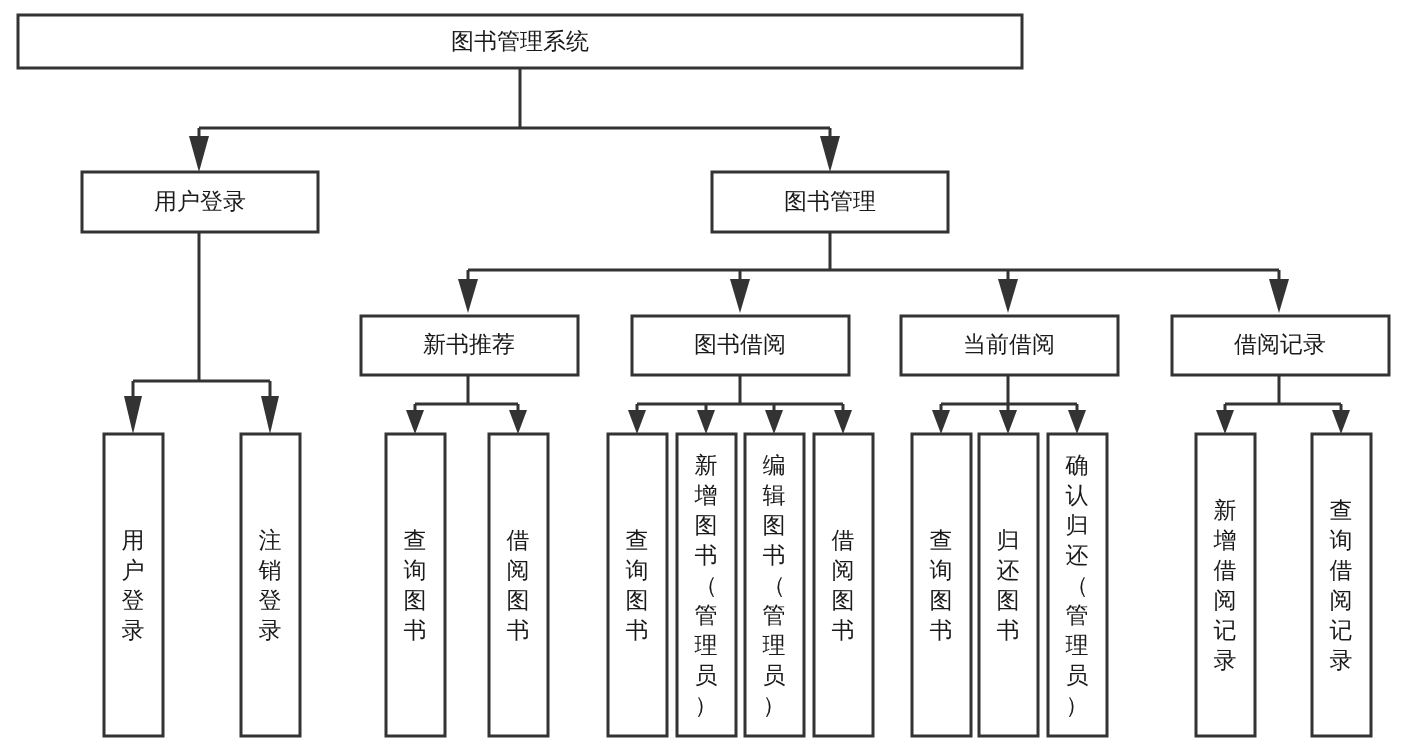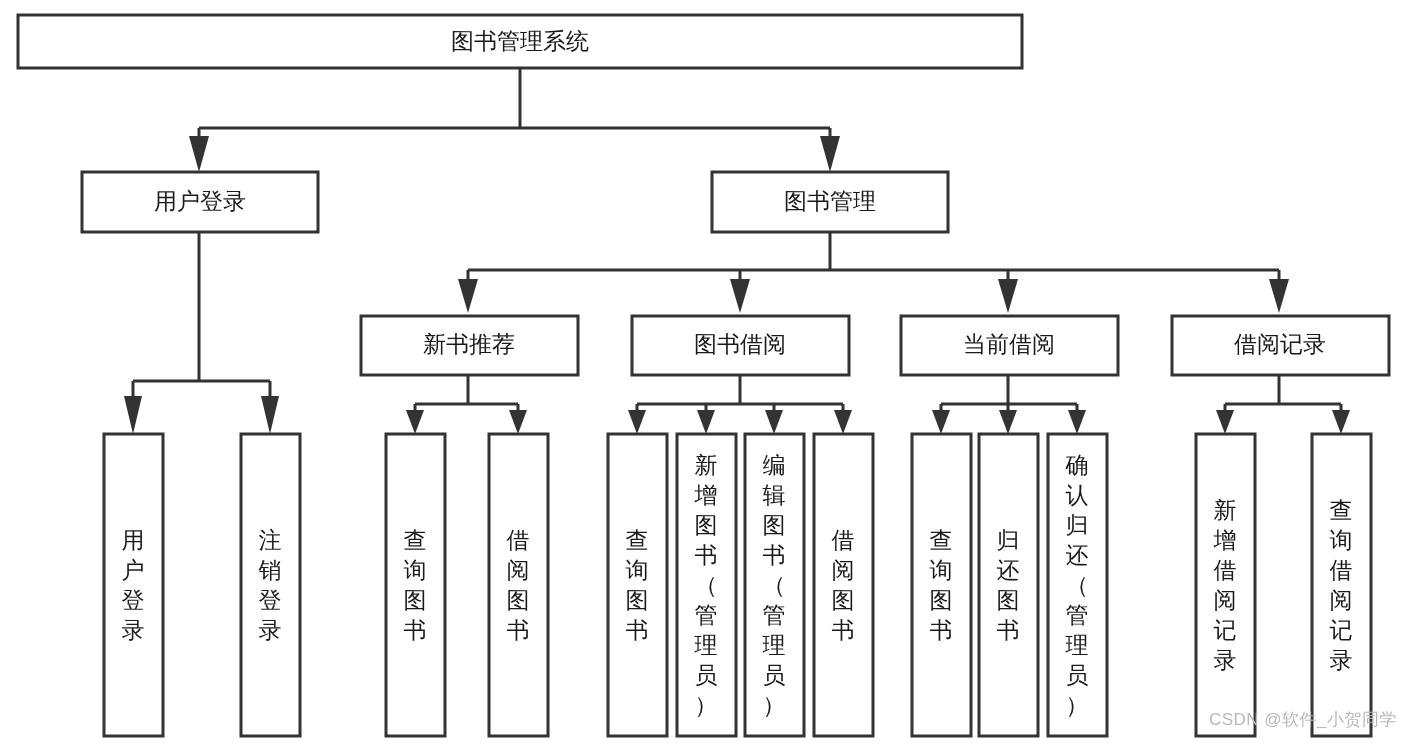--- a/index.html
+++ b/index.html
@@ -227,14 +227,13 @@
       <text class="node-label-vertical" x="1225" y="0" font-size="23.00px"><tspan x="1225" y="518.40">新</tspan><tspan x="1225" y="548.40">增</tspan><tspan x="1225" y="578.40">借</tspan><tspan x="1225" y="608.40">阅</tspan><tspan x="1225" y="638.40">记</tspan><tspan x="1225" y="668.40">录</tspan></text>
     </g>
 
     <g>
       <rect class="node-box" x="1312" y="434" width="59" height="302"></rect>
       <text class="node-label-vertical" x="1341" y="0" font-size="23.00px"><tspan x="1341" y="518.40">查</tspan><tspan x="1341" y="548.40">询</tspan><tspan x="1341" y="578.40">借</tspan><tspan x="1341" y="608.40">阅</tspan><tspan x="1341" y="638.40">记</tspan><tspan x="1341" y="668.40">录</tspan></text>
     </g>
 
   </svg>
 
-  <div class="watermark">CSDN @软件_小贺同学</div>
 </div>
 
 </body></html>

